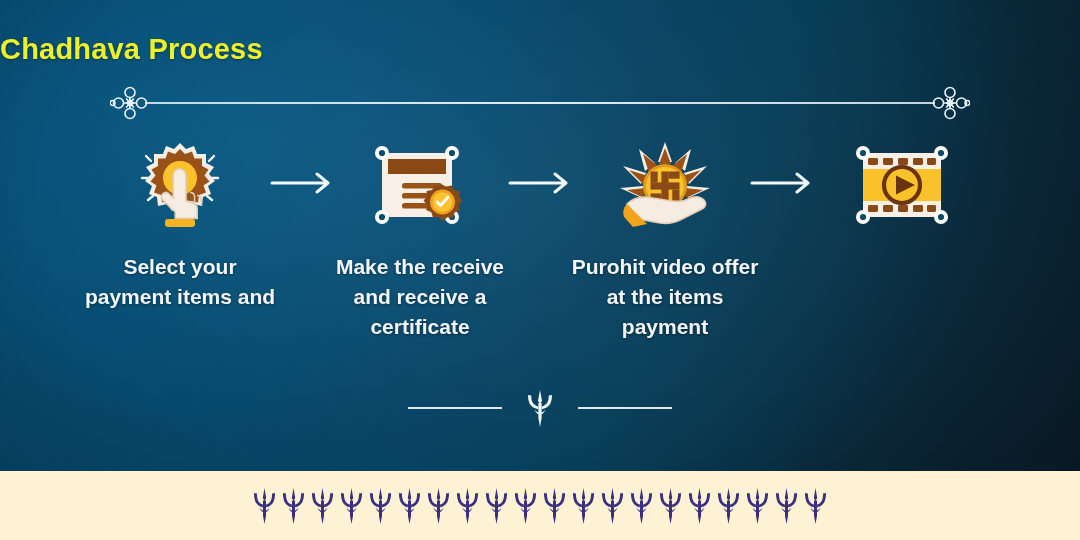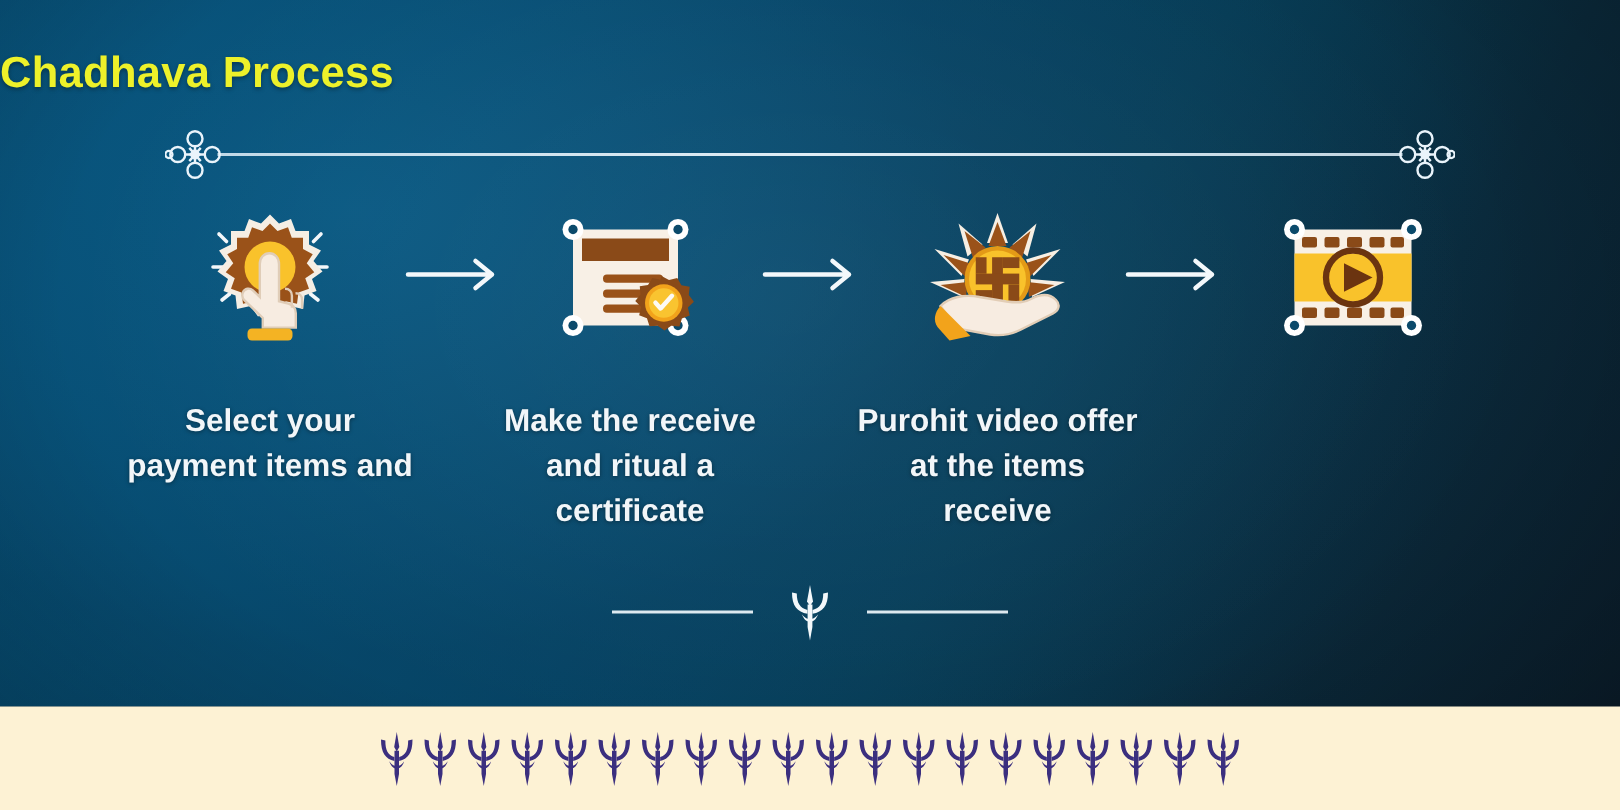--- a/index.html
+++ b/index.html
@@ -107,21 +107,21 @@
   .step-3 { left: 545px; }
   .step-4 { left: 782px; }
 
   .icon-wrap {
     height: 104px;
     display: flex;
     align-items: center;
     justify-content: center;
   }
   .step-caption {
-    margin-top: 26px;
+    margin-top: 12px;
     font-size: 21px;
     font-weight: bold;
     line-height: 30px;
     color: #f2f6f9;
     text-shadow: 0 1px 3px rgba(0,0,0,0.40);
   }
 
   
   .arrow {
     position: absolute;
@@ -291,21 +291,21 @@
                      L-8 12.5 L-9.7 7.2 L-14.9 5.1 L-13.6 -0.3 L-17.5 -4.3 L-14 -8.6
                      L-14.5 -14.1 L-9 -15 L-6.1 -19.7 L-0.7 -18.5 Z" fill="#8a4a18"></path>
             <circle cx="1.5" cy="-3" r="12.5" fill="#f2a31b"></circle>
             <circle cx="1.5" cy="-3" r="9.8" fill="#f9c430"></circle>
             <path d="M-4 -3.2 L-0.6 0.6 L7 -7.8" fill="none" stroke="#fdfaf4" stroke-width="3" stroke-linecap="round" stroke-linejoin="round"></path>
           </g>
         </svg>
       </div>
       <div class="step-caption">
         <div>Make the receive</div>
-        <div>and ritual a</div>
+        <div>and receive a</div>
         <div>certificate</div>
       </div>
     </div>
 
     <div class="step step-3">
       <div class="icon-wrap">
         <svg width="100" height="96" viewBox="0 0 100 96">
           <g fill="#f7efe3">
             <path d="M50 2 L57 22 L43 22 Z"></path>
             <path d="M24 9 L40 23 L30 31 Z"></path>
@@ -335,21 +335,21 @@
             <rect x="35.5" y="53.4" width="11" height="7.2"></rect>
           </g>
           <path d="M12 64 c6 -6 16 -8 26 -6 l18 3 c7 1 12 1 17 -2 c6 -3 12 -3 16 1
                    c3 3 2 7 -2 9 l-22 11 c-6 3 -13 4 -20 3 l-22 -4 Z" fill="#f7ece1" stroke="#e2cdb6" stroke-width="1.6"></path>
           <path d="M12 64 c-4 4 -5 10 -2 14 l8 9 l14 -3 l-20 -20 Z" fill="#f2a31b"></path>
         </svg>
       </div>
       <div class="step-caption">
         <div>Purohit video offer</div>
         <div>at the items</div>
-        <div>receive</div>
+        <div>payment</div>
       </div>
     </div>
 
     <div class="step step-4">
       <div class="icon-wrap">
         <svg width="98" height="90" viewBox="0 0 98 90">
           <rect x="10" y="10" width="78" height="64" fill="#f8f0e6"></rect>
           <rect x="10" y="26" width="78" height="32" fill="#f9c22b"></rect>
           <g fill="#8a4a18">
             <rect x="15" y="15" width="10" height="7" rx="1.4"></rect>

